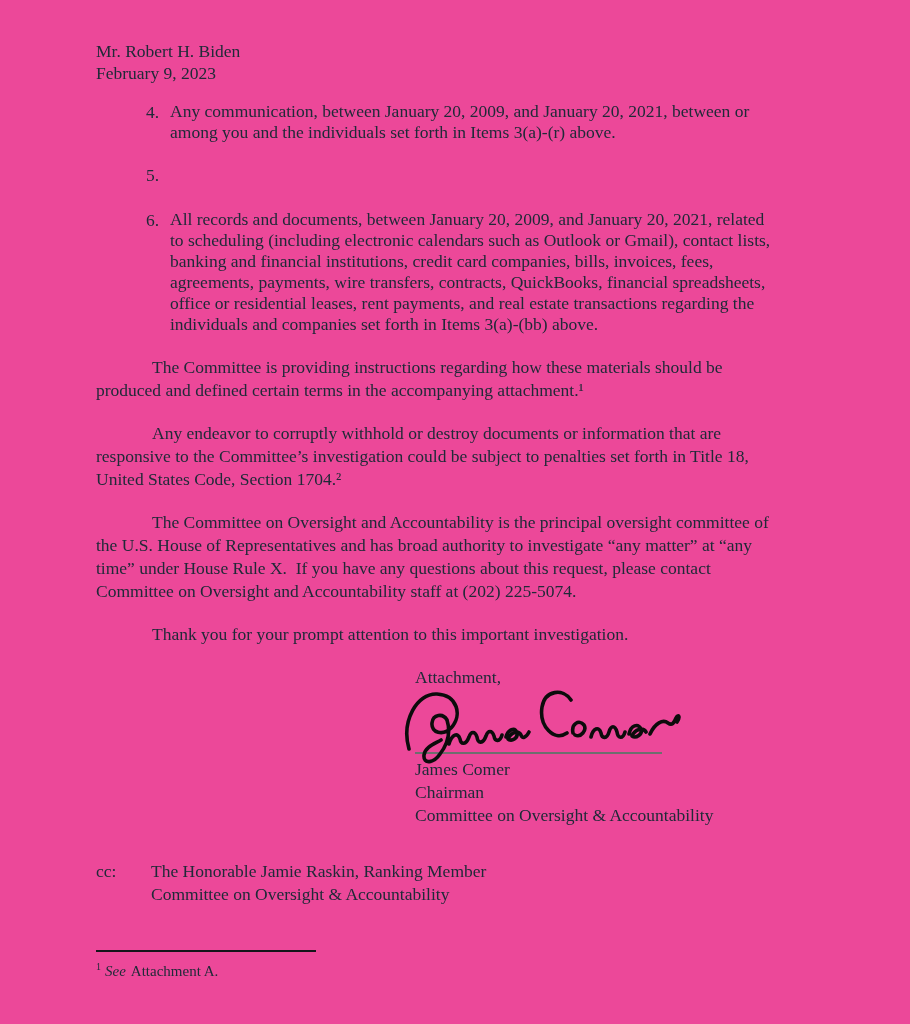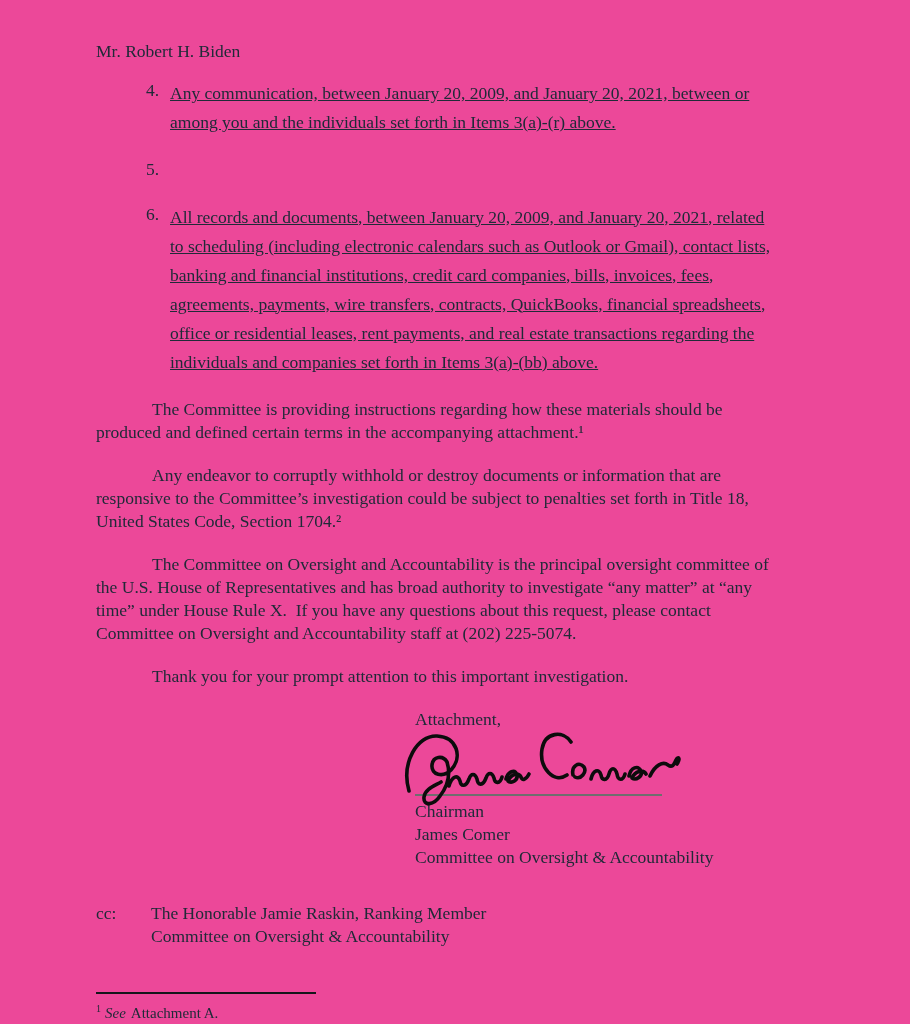--- a/index.html
+++ b/index.html
@@ -13,21 +13,21 @@
     overflow: hidden;
     font-family: "Liberation Serif", "DejaVu Serif", serif;
     color: #202a38;
     font-size: 17.5px;
     padding: 40px 60px 0 96px;
   }
   .header { line-height: 22px; margin-bottom: 17px; }
   .list { margin-left: 50px; margin-bottom: 19px; }
   .item { display: flex; margin-bottom: 21px; }
   .item .num { width: 24px; flex: 0 0 24px; line-height: 23.5px; }
-  .item .itext { white-space: pre; line-height: 29px; text-decoration: underline; }
+  .item .itext { white-space: pre; line-height: 21px; }
   .para { white-space: pre; line-height: 23px; margin-bottom: 20px; text-indent: 56px; }
   .closing { margin-left: 319px; line-height: 23.5px; }
   .sigwrap { position: relative; height: 69px; }
   .sig-svg { position: absolute; left: -10px; top: -2px; width: 276px; height: 84px; overflow: visible; z-index: 2; }
   .sigline { position: absolute; left: 0; top: 63px; width: 247px; border-top: 2px solid #6e6e6e; }
   .signer { line-height: 23px; }
   .ccrow { display: flex; margin-top: 33px; }
   .cclabel { width: 55px; flex: 0 0 55px; line-height: 23px; }
   .cctext { white-space: pre; line-height: 23px; }
   .footnote { margin-top: 44px; }
@@ -36,20 +36,21 @@
   .fntext sup { font-size: 10px; vertical-align: super; margin-right: 4px; }
   .fntext .see { font-style: italic; margin-right: 5px; }
 </style>
 </head>
 <body>
 
 <div class="page">
 
   <div class="header">
     <div>Mr. Robert H. Biden</div>
+    <div>February 9, 2023</div>
   </div>
 
   <div class="list">
     <div class="item">
       <span class="num">4.</span>
       <div class="itext">Any communication, between January 20, 2009, and January 20, 2021, between or
 among you and the individuals set forth in Items 3(a)-(r) above.</div>
     </div>
     <div class="item">
       <span class="num">5.</span>
@@ -85,22 +86,22 @@
                  M 44 57 C 47 47 53 45 55 52 C 56 58 61 58 64 50 C 66 44 70 44 72 50 C 73 57 78 57 81 49 C 83 43 87 43 89 49 C 90 55 95 55 97 48
                  M 101 50 C 103 42 110 40 112 46 C 113 51 107 55 103 52 C 106 45 113 43 116 48 C 117 52 121 51 124 45
                  M 166 13 C 158 1 140 3 137 20 C 134 39 149 55 162 46
                  M 168 46 C 166 37 174 32 179 38 C 182 43 176 51 170 48
                  M 186 50 C 188 41 194 39 196 46 C 197 52 202 52 204 45 C 206 38 210 38 212 45 C 213 52 218 52 220 45
                  M 224 47 C 226 38 233 36 236 42 C 238 47 231 52 227 49 C 230 42 238 40 241 45
                  M 245 47 C 250 36 258 32 263 36 C 267 39 269 36 271 31 C 273 27 276 29 272 35"></path>
       </svg>
       <div class="sigline"></div>
     </div>
+    <div class="signer">James Comer</div>
     <div class="signer">Chairman</div>
-    <div class="signer">James Comer</div>
     <div class="signer">Committee on Oversight &amp; Accountability</div>
   </div>
 
   <div class="ccrow">
     <span class="cclabel">cc:</span>
     <div class="cctext">The Honorable Jamie Raskin, Ranking Member
 Committee on Oversight &amp; Accountability</div>
   </div>
 
   <div class="footnote">

